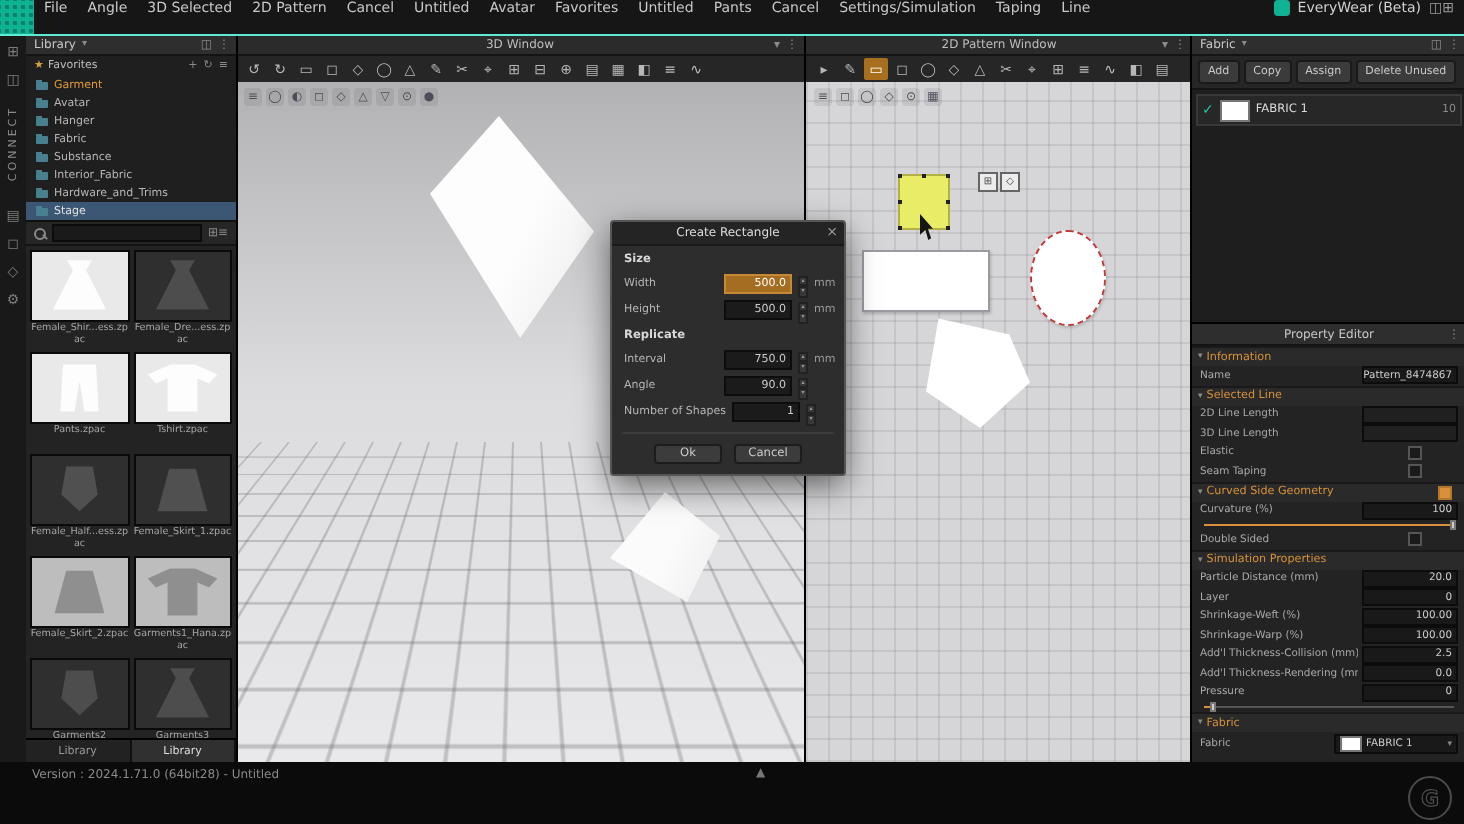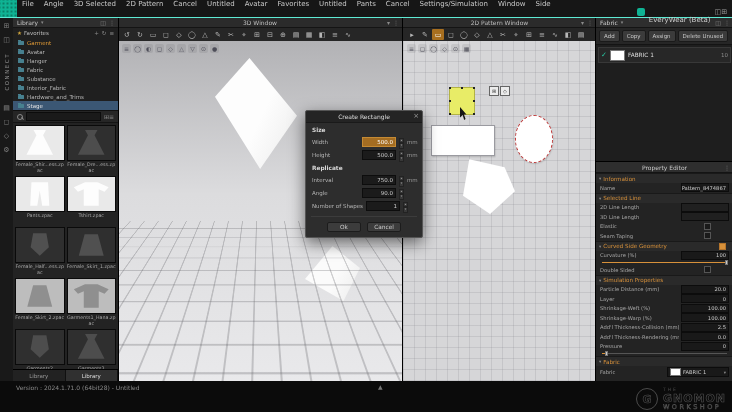--- a/index.html
+++ b/index.html
@@ -5,21 +5,21 @@
   html,body{margin:0;padding:0;background:#000;}
   body{width:732px;height:412px;overflow:hidden;font-family:"DejaVu Sans",sans-serif;position:relative;}
   .app{position:absolute;inset:0;background:#0d0d0d;}
 
   
   .menubar{position:absolute;left:0;top:0;width:732px;height:17px;background:#161616;border-bottom:1px solid #5eead4;display:flex;align-items:flex-start;z-index:20;}
   .logo{width:17px;height:17px;background-color:#0fb394;background-image:radial-gradient(#0a7f68 1px,transparent 1.2px);background-size:4px 4px;background-position:1.5px 1.5px;flex:0 0 auto;}
   .menu-items{display:flex;align-items:center;}
   .mi{color:#c8c8c8;font-size:7px;padding:0 5px;white-space:nowrap;cursor:default;}
   .mb-right{margin-left:auto;display:flex;align-items:center;gap:4px;padding-right:5px;}
-  .appname{color:#cfcfcf;font-size:7px;white-space:nowrap;margin-top:16px;}
+  .appname{color:#cfcfcf;font-size:7px;white-space:nowrap;}
   .minilogo{width:8px;height:8px;background:#0fb394;border-radius:2px;}
   .mbi{color:#9a9a9a;font-size:7px;}
 
   
   .rail{position:absolute;left:0;top:17px;width:13px;height:364px;background:#191919;border-right:1px solid #000;display:flex;flex-direction:column;align-items:center;z-index:5;}
   .ric{color:#7d7d7d;font-size:7px;line-height:10px;margin-top:4px;}
   .vtext{writing-mode:vertical-rl;transform:rotate(180deg);color:#8a8a8a;font-size:5.5px;letter-spacing:1.5px;margin:8px 0;}
 
   
   .phead{height:10px;background:#2e2e2e;display:flex;align-items:center;font-size:6px;color:#c9c9c9;padding:0 4px;border-bottom:1px solid #141414;flex:0 0 auto;position:relative;}
@@ -156,22 +156,22 @@
         <span class="mi">3D Selected</span>
         <span class="mi">2D Pattern</span>
         <span class="mi">Cancel</span>
         <span class="mi">Untitled</span>
         <span class="mi">Avatar</span>
         <span class="mi">Favorites</span>
         <span class="mi">Untitled</span>
         <span class="mi">Pants</span>
         <span class="mi">Cancel</span>
         <span class="mi">Settings/Simulation</span>
-        <span class="mi">Window</span>
-        <span class="mi">Side</span>
+        <span class="mi">Taping</span>
+        <span class="mi">Line</span>
       </div>
     <div class="mb-right">
       <div class="minilogo"></div>
       <span class="appname">EveryWear (Beta)</span>
       <span class="mbi"><span class="mbi">◫</span><span class="mbi">⊞</span></span>
     </div>
   </div>
 
   <div class="rail">
       <div class="ric">⊞</div>
@@ -597,21 +597,16 @@
       <button class="dbtn">Ok</button>
       <button class="dbtn">Cancel</button>
     </div>
   </div>
 
   <div class="bottom">
     <span class="version">Version : 2024.1.71.0 (64bit28) - Untitled</span>
     <span class="expander">▲</span>
     <div class="wm">
       <div class="wmcircle">G</div>
-      <div class="wmtext">
-        <span class="wm-the">THE</span>
-        <span class="wm-gnomon">GNOMON</span>
-        <span class="wm-workshop">WORKSHOP</span>
-      </div>
     </div>
   </div>
 
 </div>
 
 </body></html>

